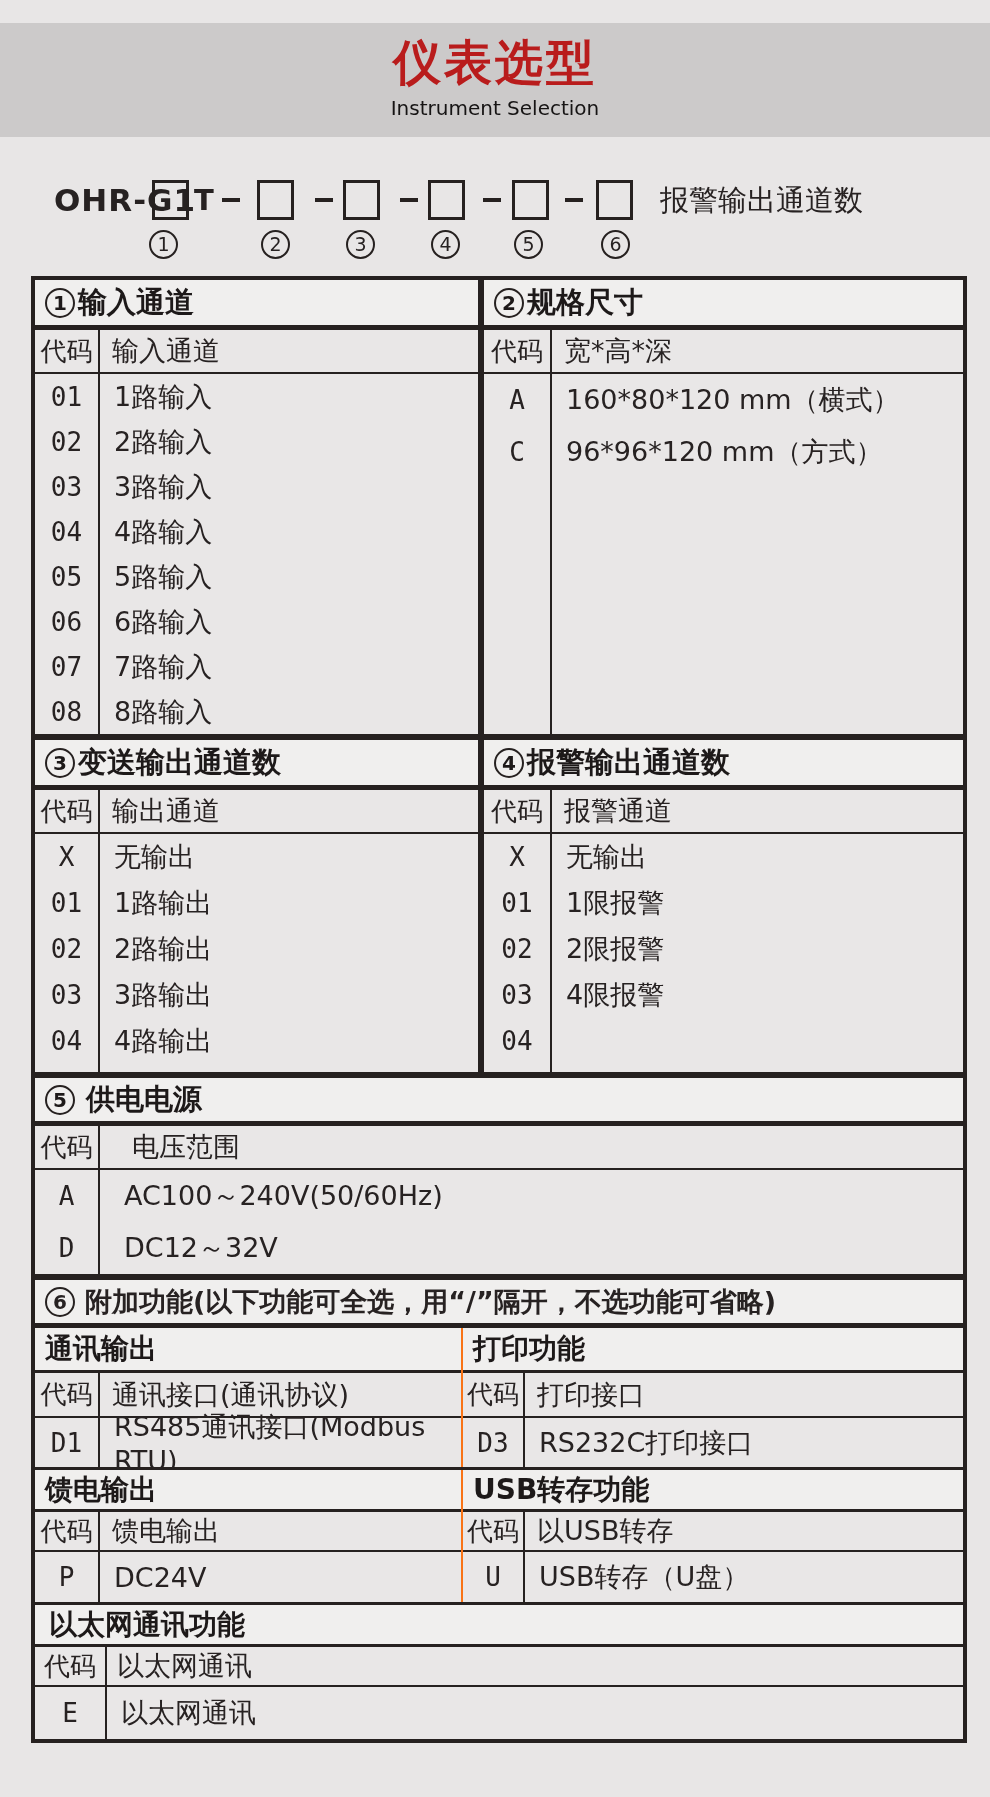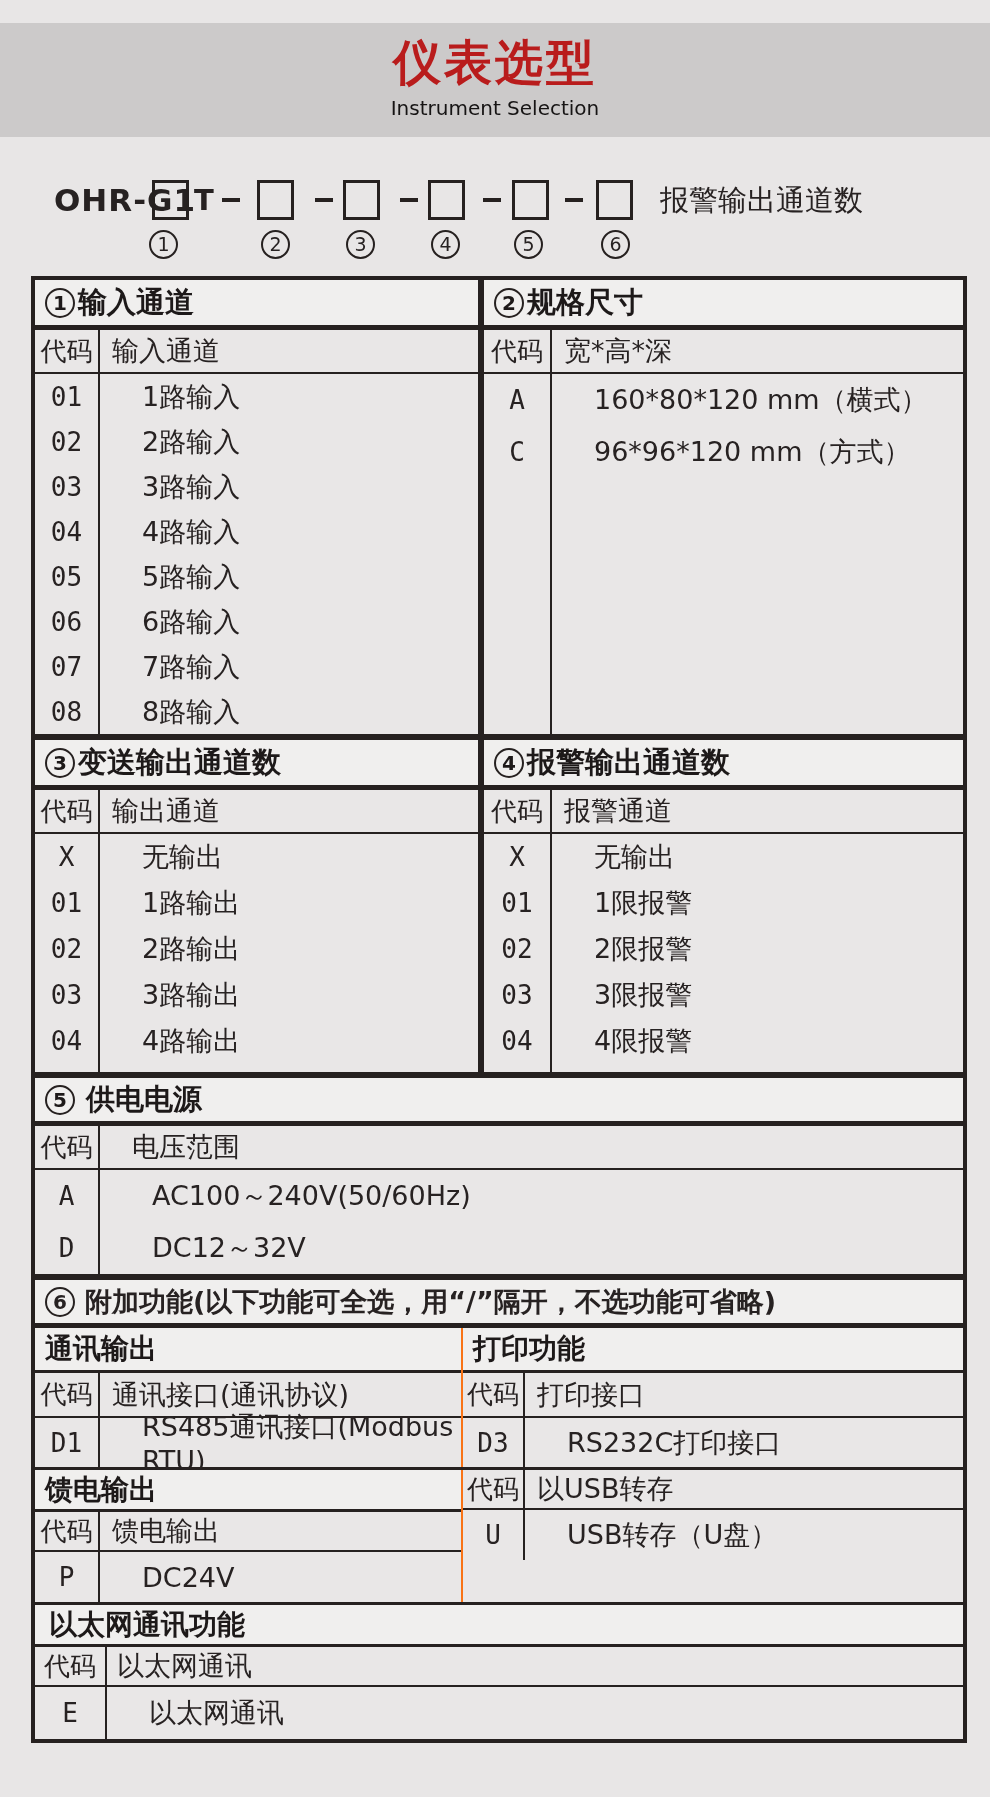--- a/index.html
+++ b/index.html
@@ -69,21 +69,21 @@
   }
   .hval { flex: 1; display: flex; align-items: center; padding-left: 12px; font-size: 27px; }
 
   .dataarea { display: flex; }
   .ccol { width: 65px; border-right: 2px solid #262120; display: flex; flex-direction: column; }
   .vcol { flex: 1; display: flex; flex-direction: column; }
   .dcode {
     display: flex; align-items: center; justify-content: center;
     font-family: "DejaVu Sans Mono", "Liberation Mono", monospace; font-size: 26px;
   }
-  .dval { display: flex; align-items: center; padding-left: 14px; font-size: 27px; margin-left: 28px; }
+  .dval { display: flex; align-items: center; padding-left: 14px; font-size: 27px; }
 
   
   .s12 { border-bottom: 6px solid #262120; }
   .s12 .dataarea { height: 360px; }
   .s12l .dcode, .s12l .dval { height: 45px; }
   .s12r .dcode, .s12r .dval { height: 52px; }
   .s12r .hcode, .s12r .ccol { width: 68px; }
 
   .s34 { border-bottom: 6px solid #262120; }
   .s34 .dataarea { height: 238px; }
@@ -257,21 +257,20 @@
             <div class="dcode">X</div>
             <div class="dcode">01</div>
             <div class="dcode">02</div>
             <div class="dcode">03</div>
             <div class="dcode">04</div>
           </div>
           <div class="vcol">
             <div class="dval">无输出</div>
             <div class="dval">1限报警</div>
             <div class="dval">2限报警</div>
-            <div class="dval">3限报警</div>
             <div class="dval">4限报警</div>
           </div>
         </div>
       </div>
     </div>
 
     <div class="s5">
       <div class="sec-title gap">
         <span class="circ">5</span>
         <span>供电电源</span>
@@ -340,20 +339,21 @@
         <div class="dataarea">
           <div class="ccol">
             <div class="dcode">P</div>
           </div>
           <div class="vcol">
             <div class="dval">DC24V</div>
           </div>
         </div>
       </div>
       <div class="rh r6">
+        <div class="sec-title">USB转存功能</div>
         <div class="hdr">
           <div class="hcode">代码</div>
           <div class="hval">以USB转存</div>
         </div>
         <div class="dataarea">
           <div class="ccol">
             <div class="dcode">U</div>
           </div>
           <div class="vcol">
             <div class="dval">USB转存（U盘）</div>

